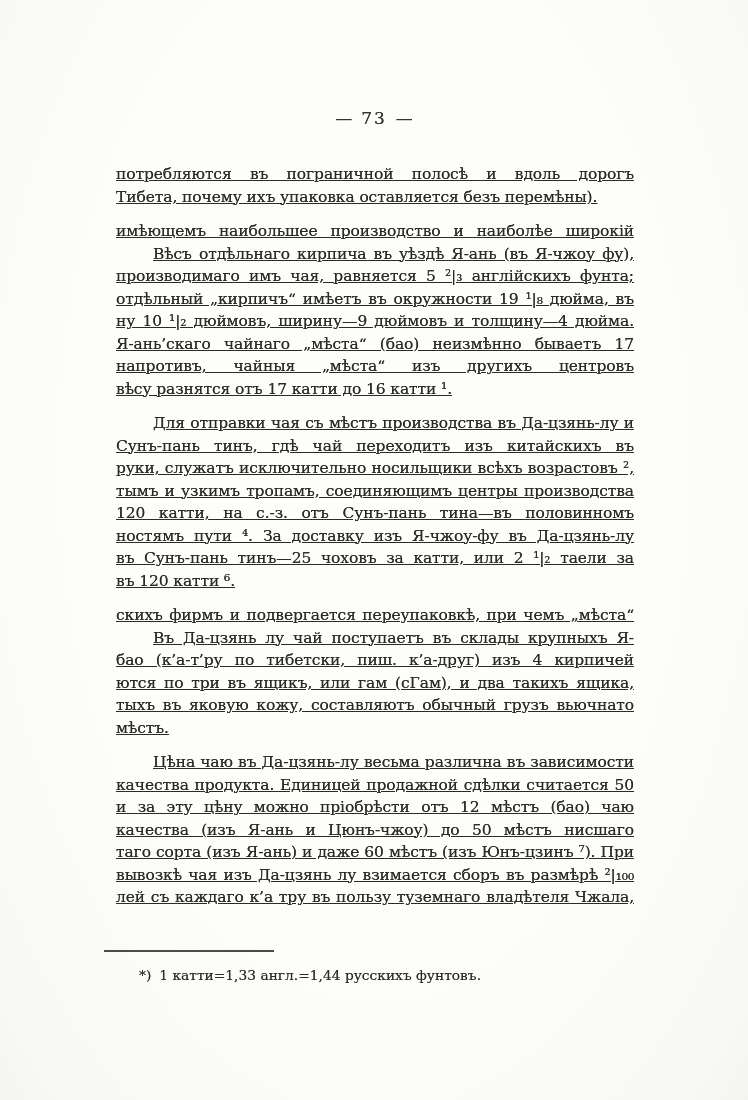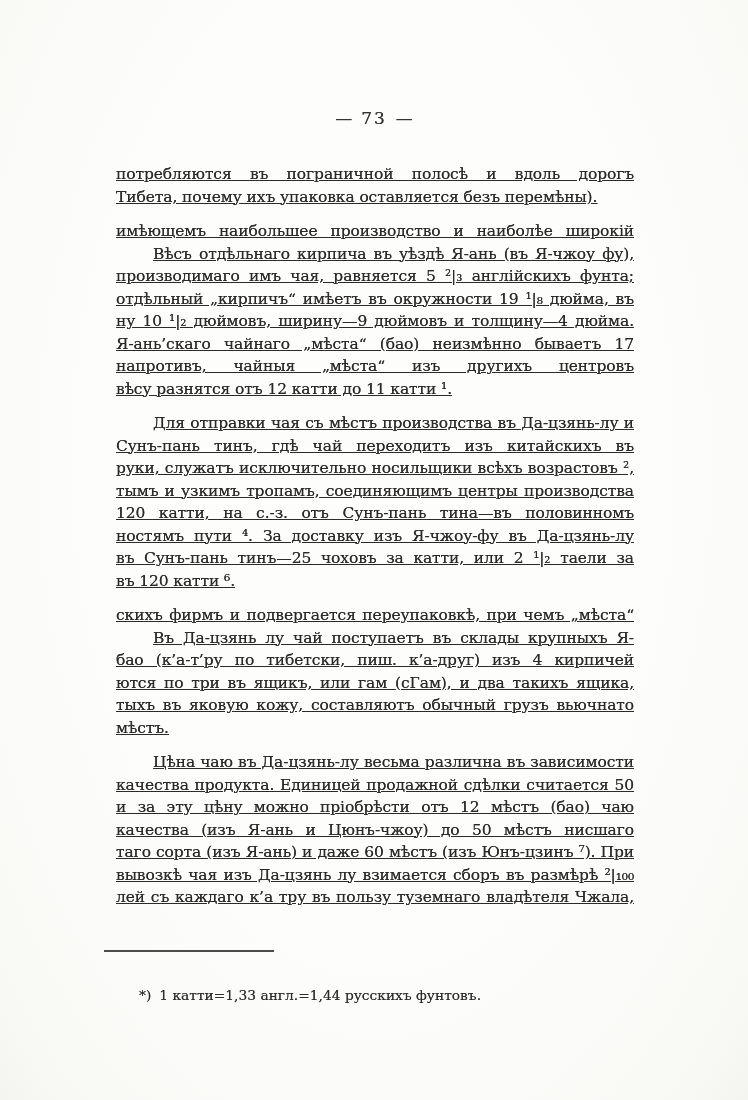--- a/index.html
+++ b/index.html
@@ -55,21 +55,20 @@
     position: absolute;
     left: 104px;
     top: 965px;
     width: 542px;
     padding-left: 35px;
     box-sizing: border-box;
     font-size: 13.8px;
     line-height: 20px;
     color: #2e2d2b;
     text-shadow: 0 0 0.5px rgba(43,42,40,0.7);
-    margin-top: 20px;
   }
   .footnote .marker { margin-right: 8px; }
 </style>
 </head>
 <body>
 
 <div class="page">
 
   <div class="page-header">
     <span class="dash">—</span><span class="num">73</span><span class="dash">—</span>
@@ -81,21 +80,21 @@
         <div class="line short-last">Тибета, почему ихъ упаковка оставляется безъ перемѣны).</div>
       </div>
       <div class="paragraph">
         <div class="line">имѣющемъ наибольшее производство и наиболѣе широкій сбытъ</div>
         <div class="line indent">Вѣсъ отдѣльнаго кирпича въ уѣздѣ Я-ань (въ Я-чжоу фу),</div>
         <div class="line">производимаго имъ чая, равняется 5 ²|₃ англійскихъ фунта; каждый</div>
         <div class="line">отдѣльный „кирпичъ“ имѣетъ въ окружности 19 ¹|₈ дюйма, въ выши-</div>
         <div class="line">ну 10 ¹|₂ дюймовъ, ширину—9 дюймовъ и толщину—4 дюйма. Вѣсъ</div>
         <div class="line">Я-ань’скаго чайнаго „мѣста“ (бао) неизмѣнно бываетъ 17 катти*);</div>
         <div class="line">напротивъ, чайныя „мѣста“ изъ другихъ центровъ производства по</div>
-        <div class="line short-last">вѣсу разнятся отъ 12 катти до 11 катти ¹.</div>
+        <div class="line short-last">вѣсу разнятся отъ 17 катти до 16 катти ¹.</div>
       </div>
       <div class="paragraph">
         <div class="line indent">Для отправки чая съ мѣстъ производства въ Да-цзянь-лу и</div>
         <div class="line">Сунъ-пань тинъ, гдѣ чай переходитъ изъ китайскихъ въ тибетскія</div>
         <div class="line">руки, служатъ исключительно носильщики всѣхъ возрастовъ ², кото-</div>
         <div class="line">тымъ и узкимъ тропамъ, соединяющимъ центры производства съ</div>
         <div class="line">120 катти, на с.-з. отъ Сунъ-пань тина—въ половинномъ размѣрѣ</div>
         <div class="line">ностямъ пути ⁴. За доставку изъ Я-чжоу-фу въ Да-цзянь-лу носиль-</div>
         <div class="line">въ Сунъ-пань тинъ—25 чоховъ за катти, или 2 ¹|₂ таели за грузъ</div>
         <div class="line short-last">въ 120 катти ⁶.</div>

